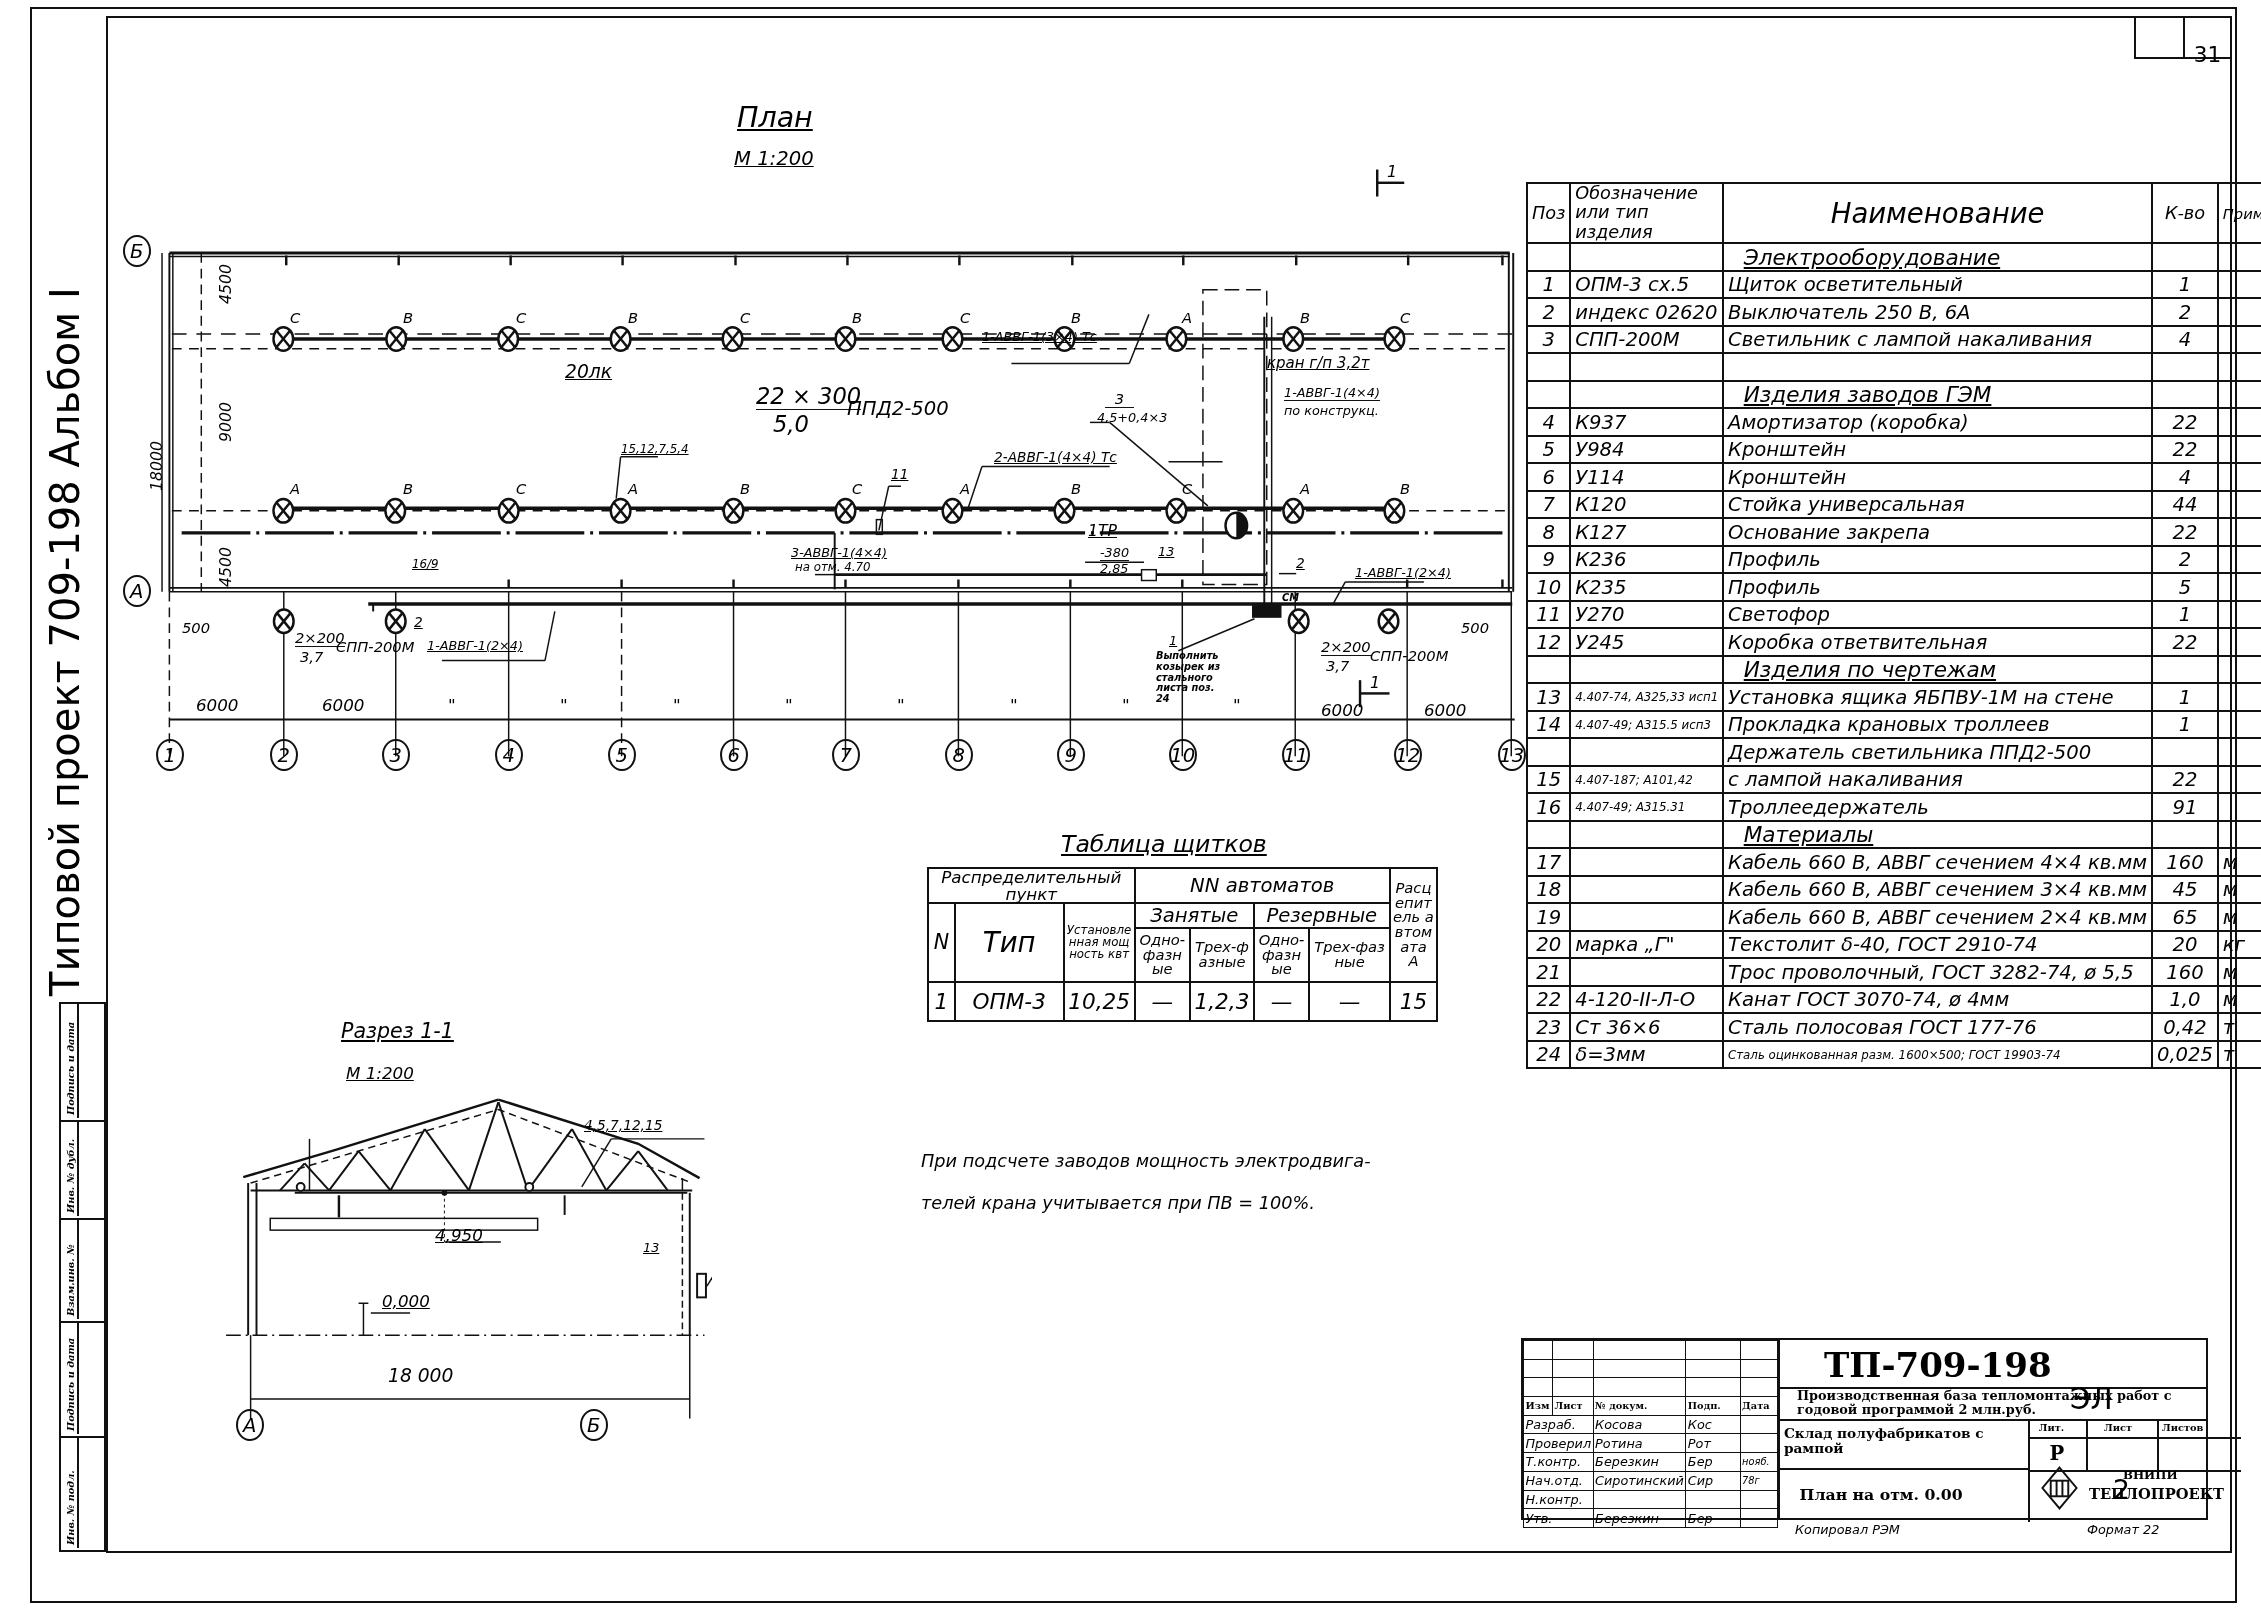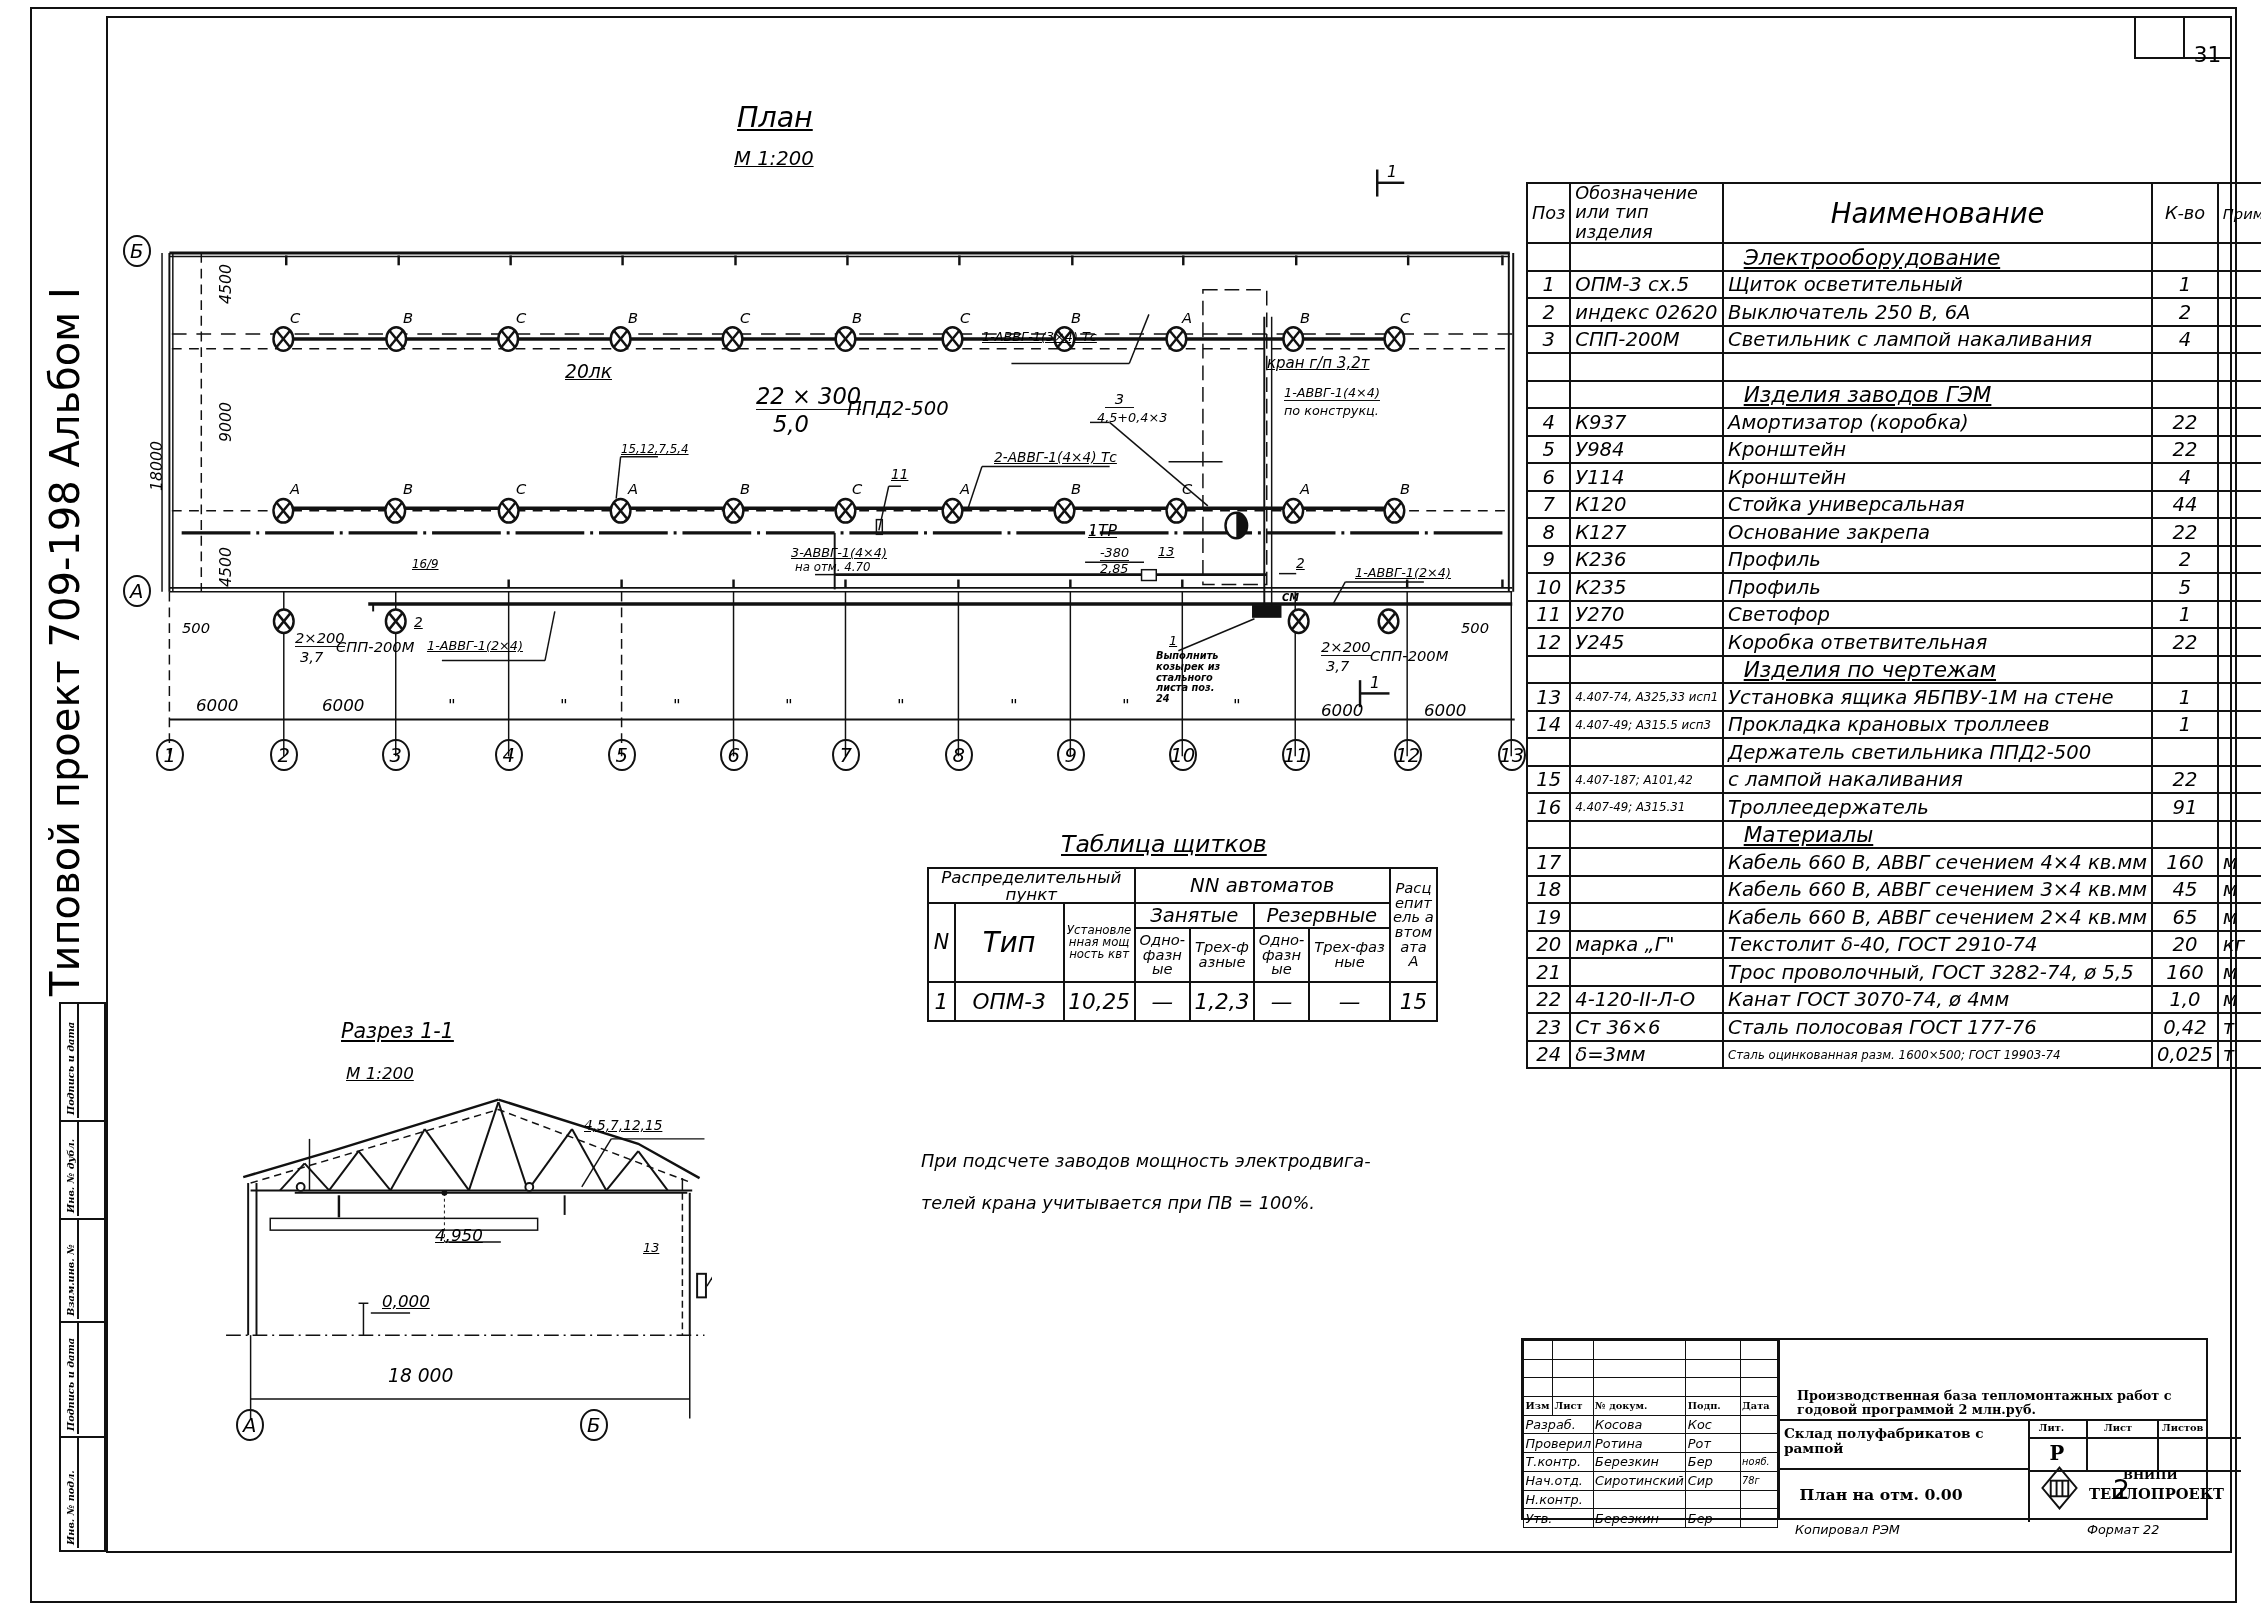--- a/index.html
+++ b/index.html
@@ -896,20 +896,24 @@
           <tr>
             <td colspan="2">Утв.</td>
             <td>Березкин</td>
             <td>Бер</td>
             <td style="font-size:9.8px;"></td>
           </tr>
         </tbody>
     </table>
   </div>
   <div class="tb-right">
+    <div class="tb-code">
+      <span class="code mono">ТП-709-198</span>
+      <span class="mark hand">ЭЛ</span>
+    </div>
     <div class="tb-project mono">Производственная база тепломонтажных работ с годовой программой 2 млн.руб.</div>
     <div class="tb-object mono">Склад полуфабрикатов с рампой</div>
     <div class="tb-sheet">
       <div class="h">
         <span style="left:8.8px;">Лит.</span>
         <span style="left:74px;">Лист</span>
         <span style="left:132px;">Листов</span>
       </div>
       <div class="cell" style="left:0;width:56px;"></div>
       <div class="cell" style="left:56px;width:71px;"></div>

